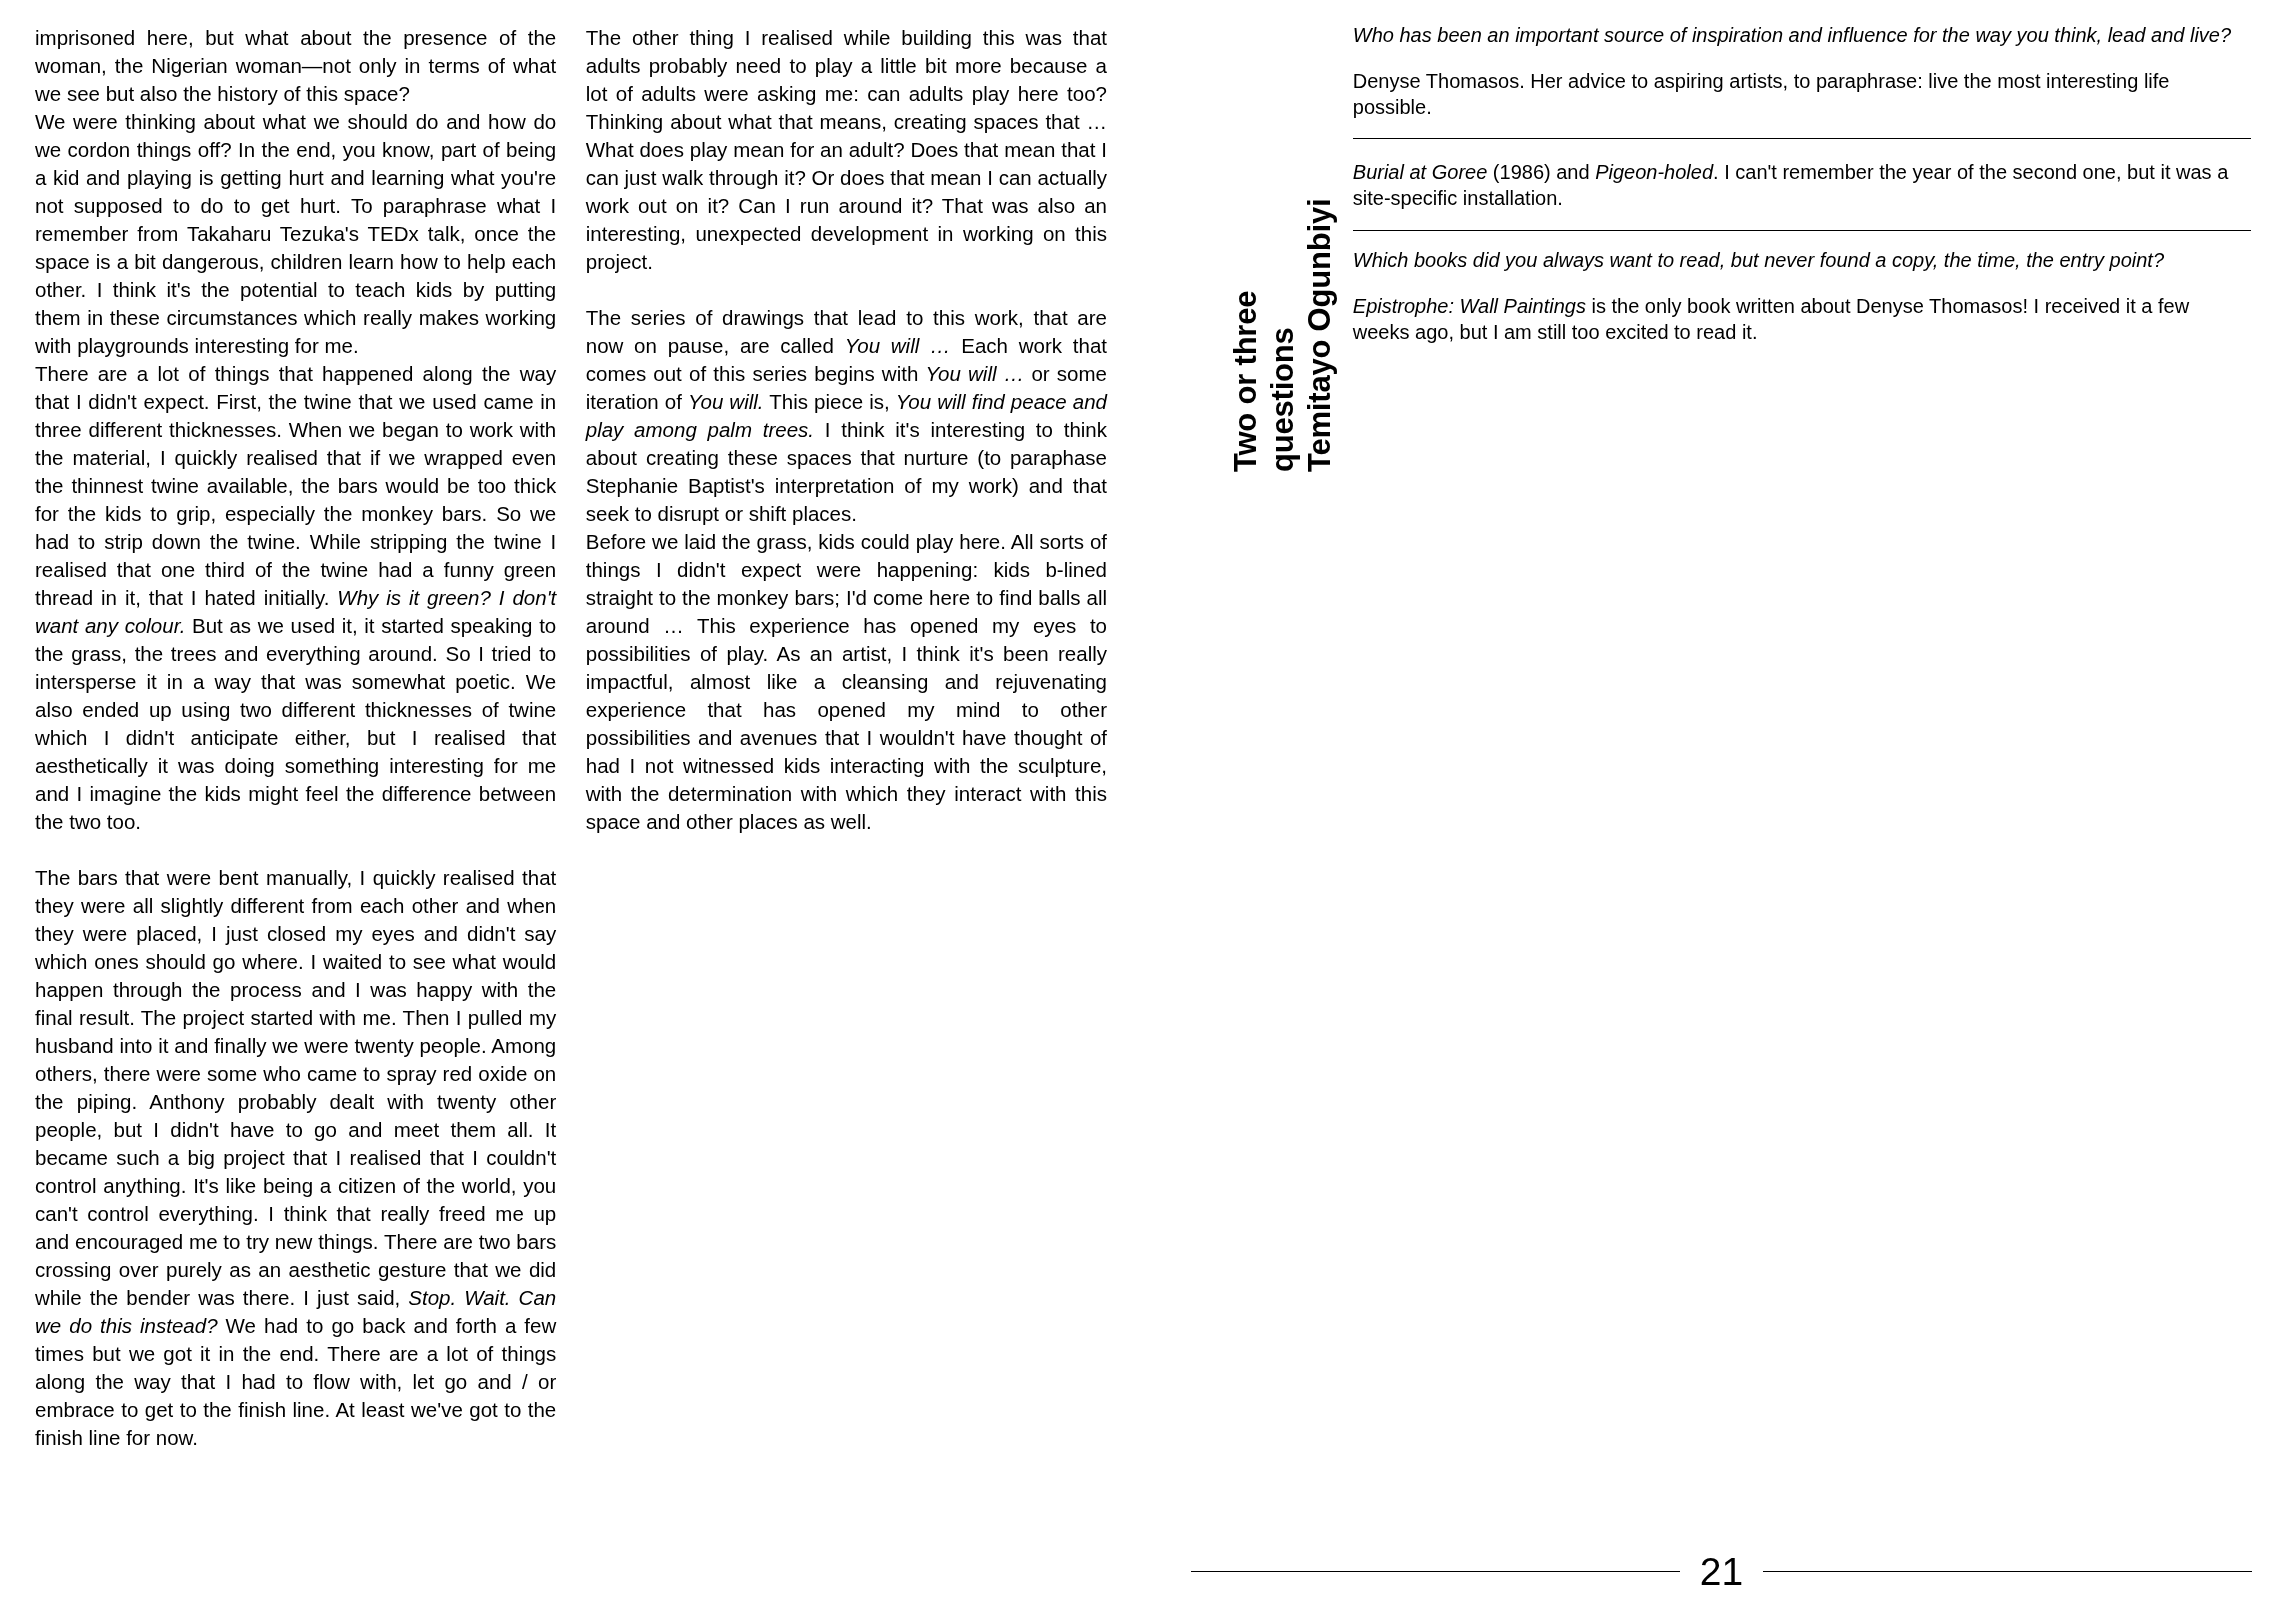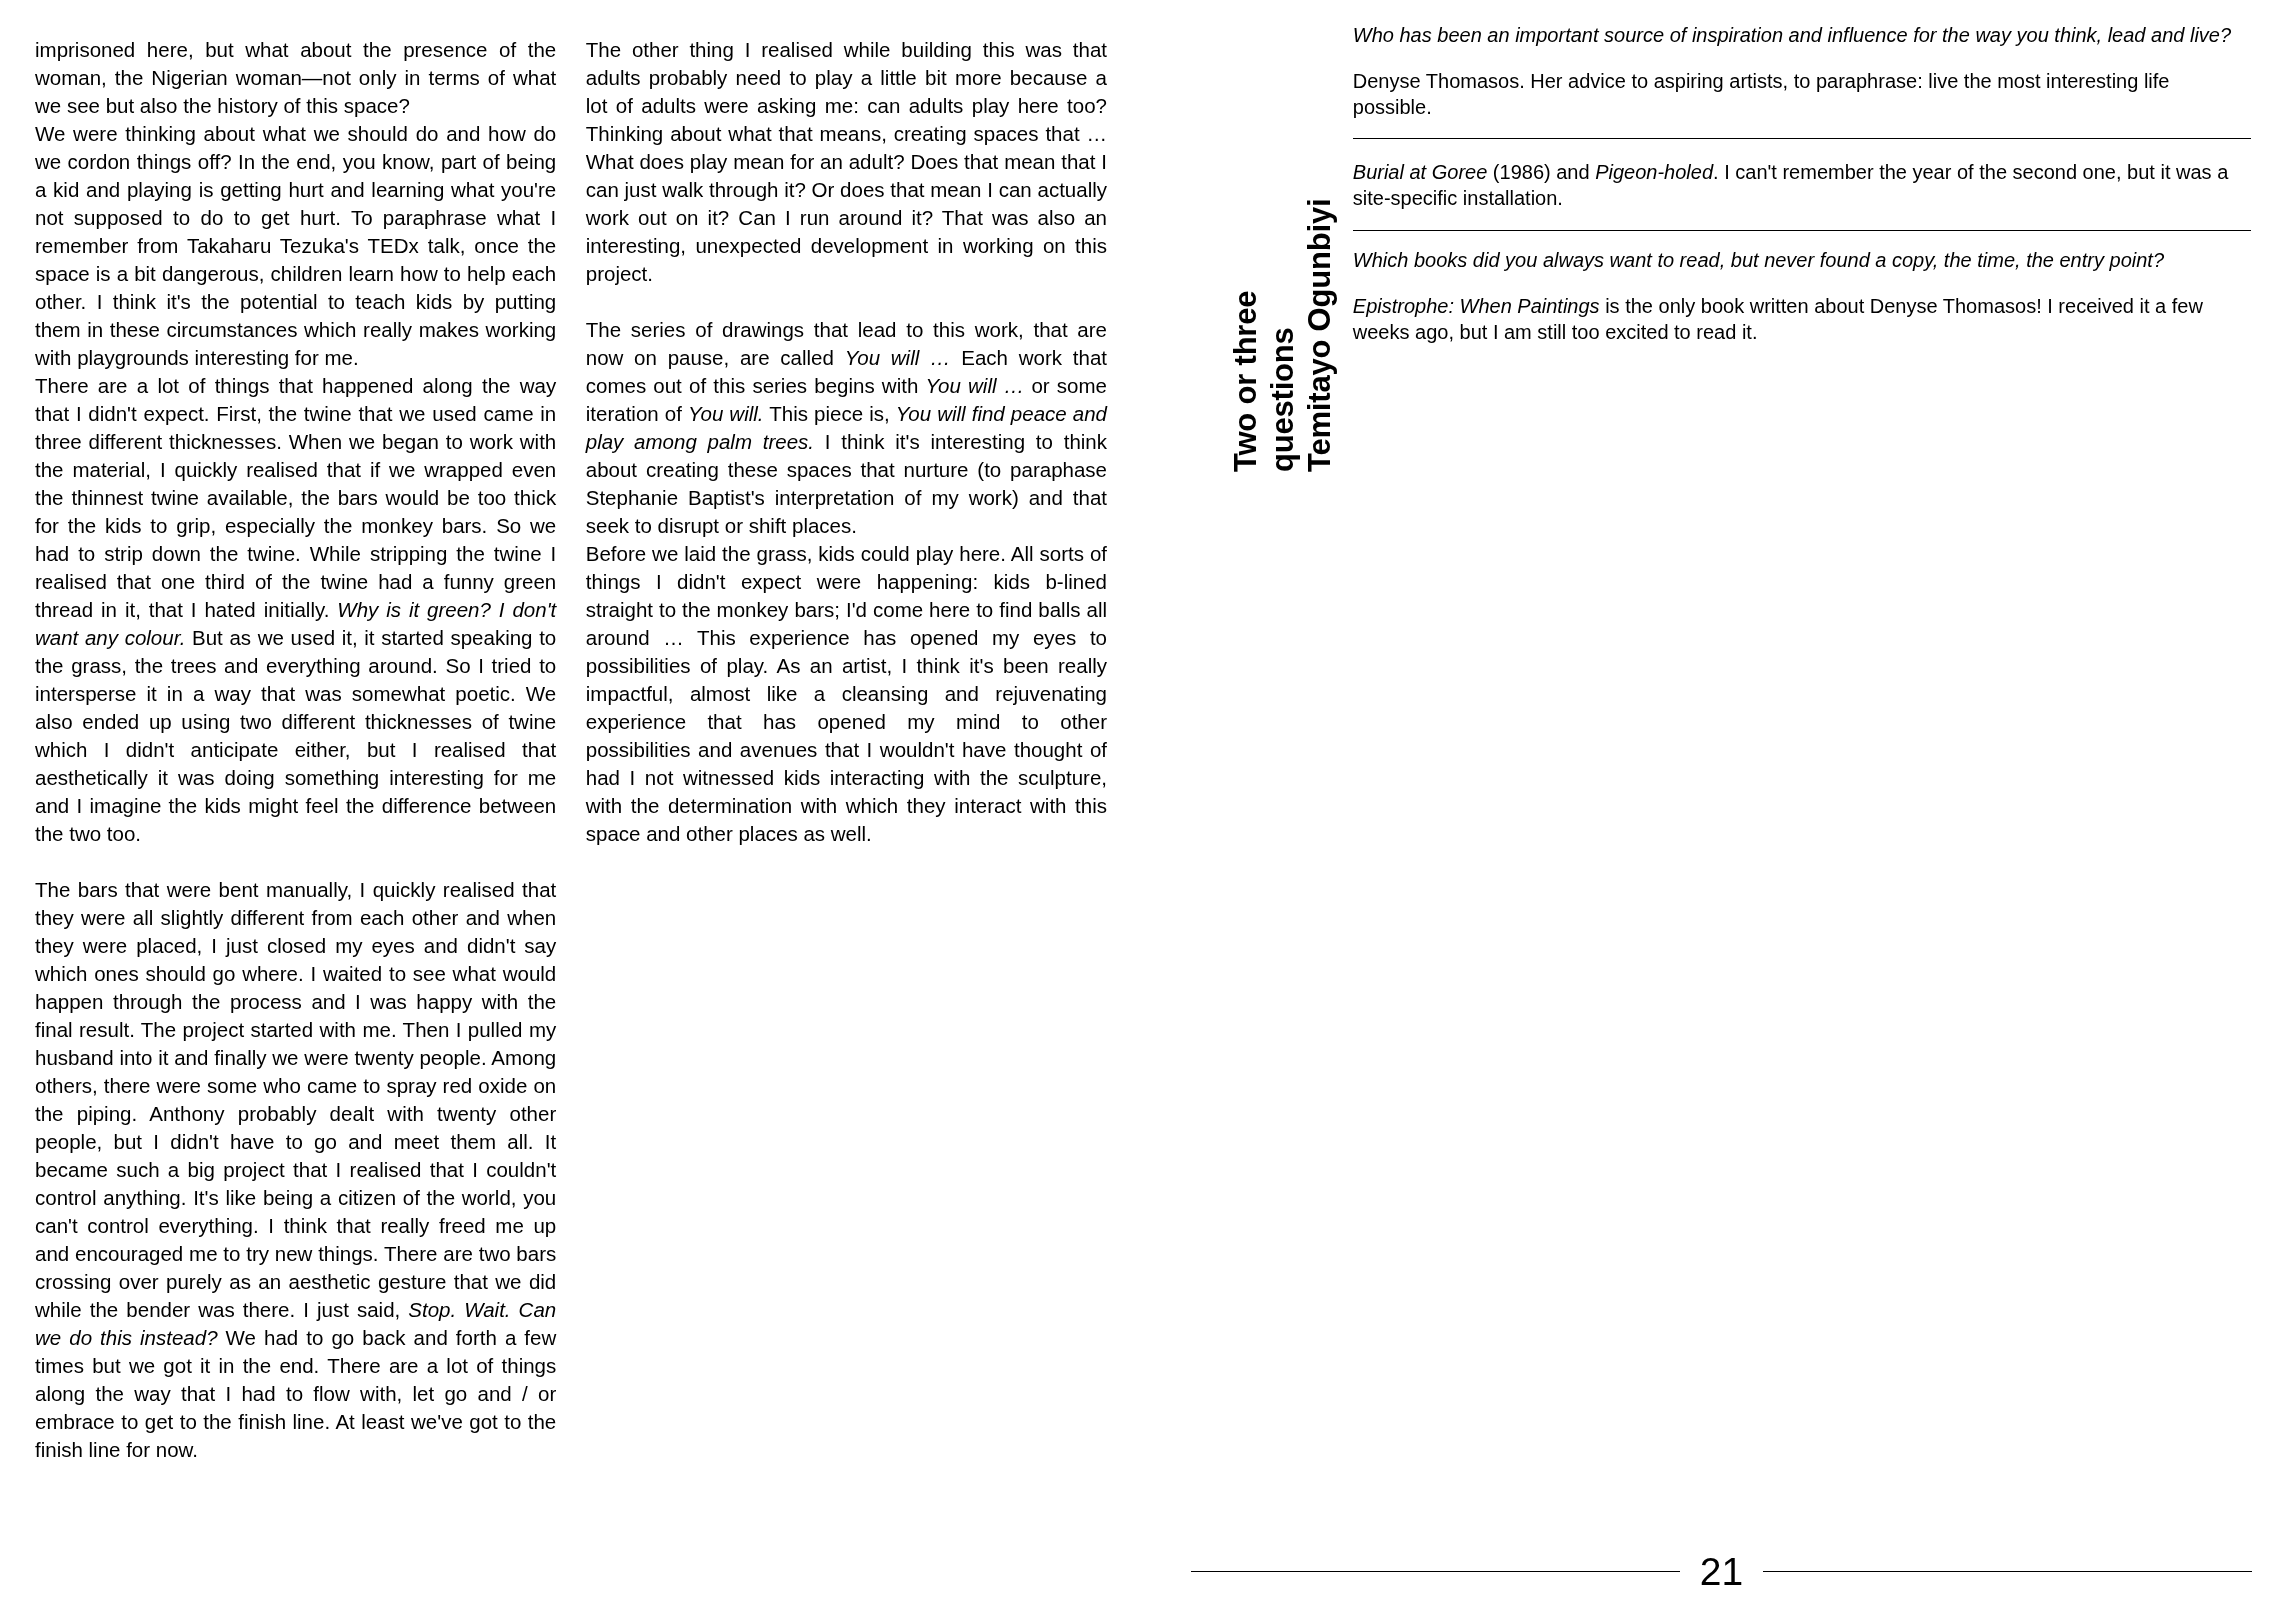--- a/index.html
+++ b/index.html
@@ -18,21 +18,21 @@
     position: relative;
     width: 2289px;
     height: 1618px;
     box-sizing: border-box;
   }
 
   
   .page-left {
     position: absolute;
     left: 0;
-    top: 16px;
+    top: 4px;
     width: 1144px;
     height: 1238px;
     box-sizing: border-box;
     padding: 20px 37px 0 35px;
   }
   .col-wrap {
     display: flex;
     gap: 29.5px;
     align-items: flex-start;
   }
@@ -162,21 +162,21 @@
         </div>
         <hr class="qa-rule">
 
         <div class="qa-block">
           <p class="qa-a"><em>Burial at Goree</em><span> (1986) and </span><em>Pigeon-holed</em><span>. I can't remember the year of the second one, but it was a site-specific installation.</span></p>
         </div>
         <hr class="qa-rule">
 
         <div class="qa-block">
           <p class="qa-q">Which books did you always want to read, but never found a copy, the time, the entry point?</p>
-          <p class="qa-a"><em>Epistrophe: When Paintings</em><span> is the only book written about Denyse Thomasos! I received it a few weeks ago, but I am still too excited to read it.</span></p>
+          <p class="qa-a"><em>Epistrophe: Wall Paintings</em><span> is the only book written about Denyse Thomasos! I received it a few weeks ago, but I am still too excited to read it.</span></p>
         </div>
 
       </div>
     </div>
   </div>
 
 
   <div class="footer footer-right">
     <div class="rule"></div>
     <div class="pagenum">21</div>

